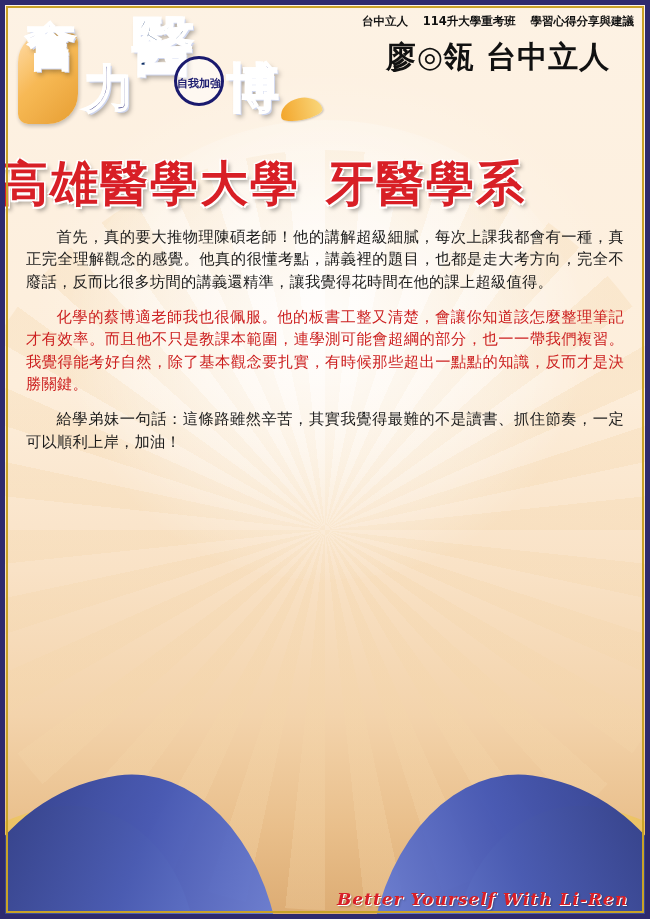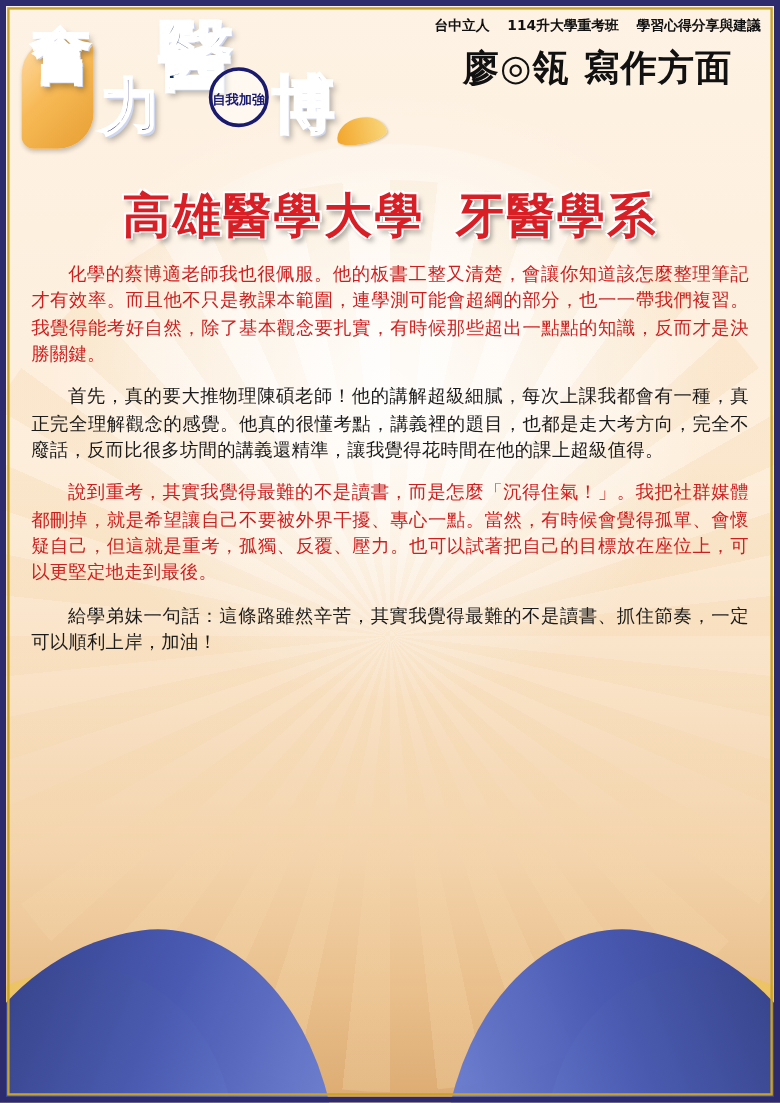--- a/index.html
+++ b/index.html
@@ -189,24 +189,24 @@
     font-weight: bold;
     color: #15368f;
     letter-spacing: 1px;
     margin-top: 10px;
     white-space: nowrap;
   }
 
   
   .school-title {
     position: relative;
-    text-align: center;
+    text-align: left;
     margin-top: 6px;
     font-family: "DejaVu Sans", "Liberation Sans", sans-serif;
-    font-size: 40px;
+    font-size: 48px;
     font-weight: bold;
     color: #d81f26;
     letter-spacing: 2px;
     text-shadow:
       -1.5px -1.5px 0 #ffffff,
       1.5px -1.5px 0 #ffffff,
       -1.5px 1.5px 0 #ffffff,
       1.5px 1.5px 0 #ffffff,
       3px 4px 4px rgba(0,0,0,0.35);
     white-space: nowrap;
@@ -272,31 +272,31 @@
       </div>
       <div class="logo-leaf"></div>
     </div>
 
     <div class="head-right">
       <div class="head-meta">
         <span>台中立人</span>
         <span>114升大學重考班</span>
         <span>學習心得分享與建議</span>
       </div>
-      <div class="name-line">廖◎瓴  寫作方面</div>
+      <div class="name-line">廖◎瓴  台中立人</div>
     </div>
   </div>
 
   <div class="school-title">
     <span>高雄醫學大學</span><span class="gap"></span><span>牙醫學系</span>
   </div>
 
   <div class="body-wrap">
+    <p class="para">首先，真的要大推物理陳碩老師！他的講解超級細膩，每次上課我都會有一種，真正完全理解觀念的感覺。他真的很懂考點，講義裡的題目，也都是走大考方向，完全不廢話，反而比很多坊間的講義還精準，讓我覺得花時間在他的課上超級值得。</p>
     <p class="para red">化學的蔡博適老師我也很佩服。他的板書工整又清楚，會讓你知道該怎麼整理筆記才有效率。而且他不只是教課本範圍，連學測可能會超綱的部分，也一一帶我們複習。我覺得能考好自然，除了基本觀念要扎實，有時候那些超出一點點的知識，反而才是決勝關鍵。</p>
-    <p class="para">首先，真的要大推物理陳碩老師！他的講解超級細膩，每次上課我都會有一種，真正完全理解觀念的感覺。他真的很懂考點，講義裡的題目，也都是走大考方向，完全不廢話，反而比很多坊間的講義還精準，讓我覺得花時間在他的課上超級值得。</p>
-    <p class="para red">說到重考，其實我覺得最難的不是讀書，而是怎麼「沉得住氣！」。我把社群媒體都刪掉，就是希望讓自己不要被外界干擾、專心一點。當然，有時候會覺得孤單、會懷疑自己，但這就是重考，孤獨、反覆、壓力。也可以試著把自己的目標放在座位上，可以更堅定地走到最後。</p>
     <p class="para">給學弟妹一句話：這條路雖然辛苦，其實我覺得最難的不是讀書、抓住節奏，一定可以順利上岸，加油！</p>
   </div>
 
+  <div class="footer">Better  Yourself  With  Li-Ren</div>
 
   <div class="frame-outer"></div>
   <div class="frame-inner"></div>
 </div>
 
 </body></html>

